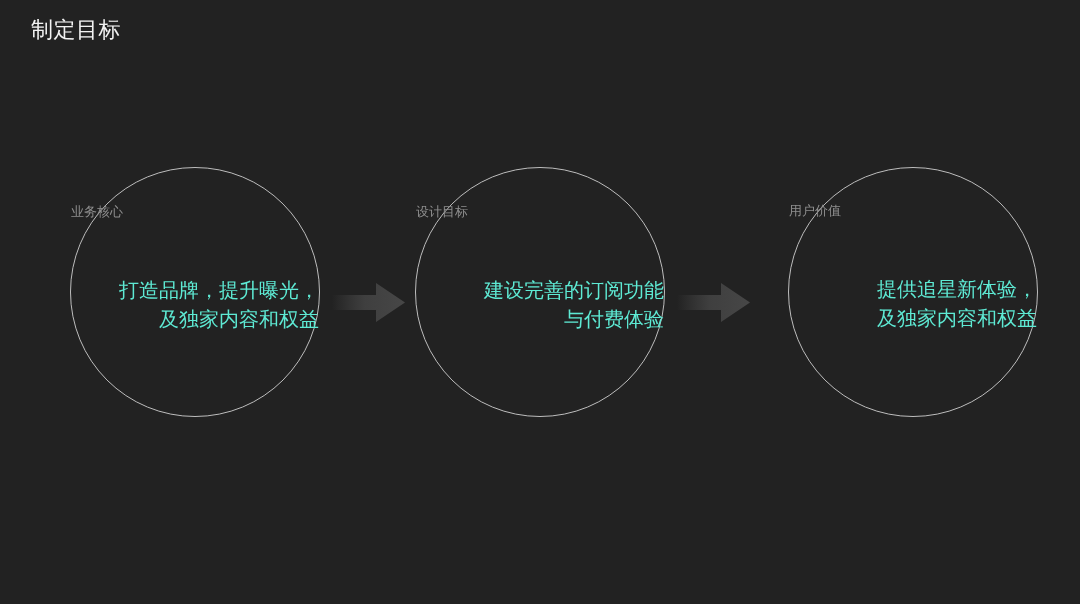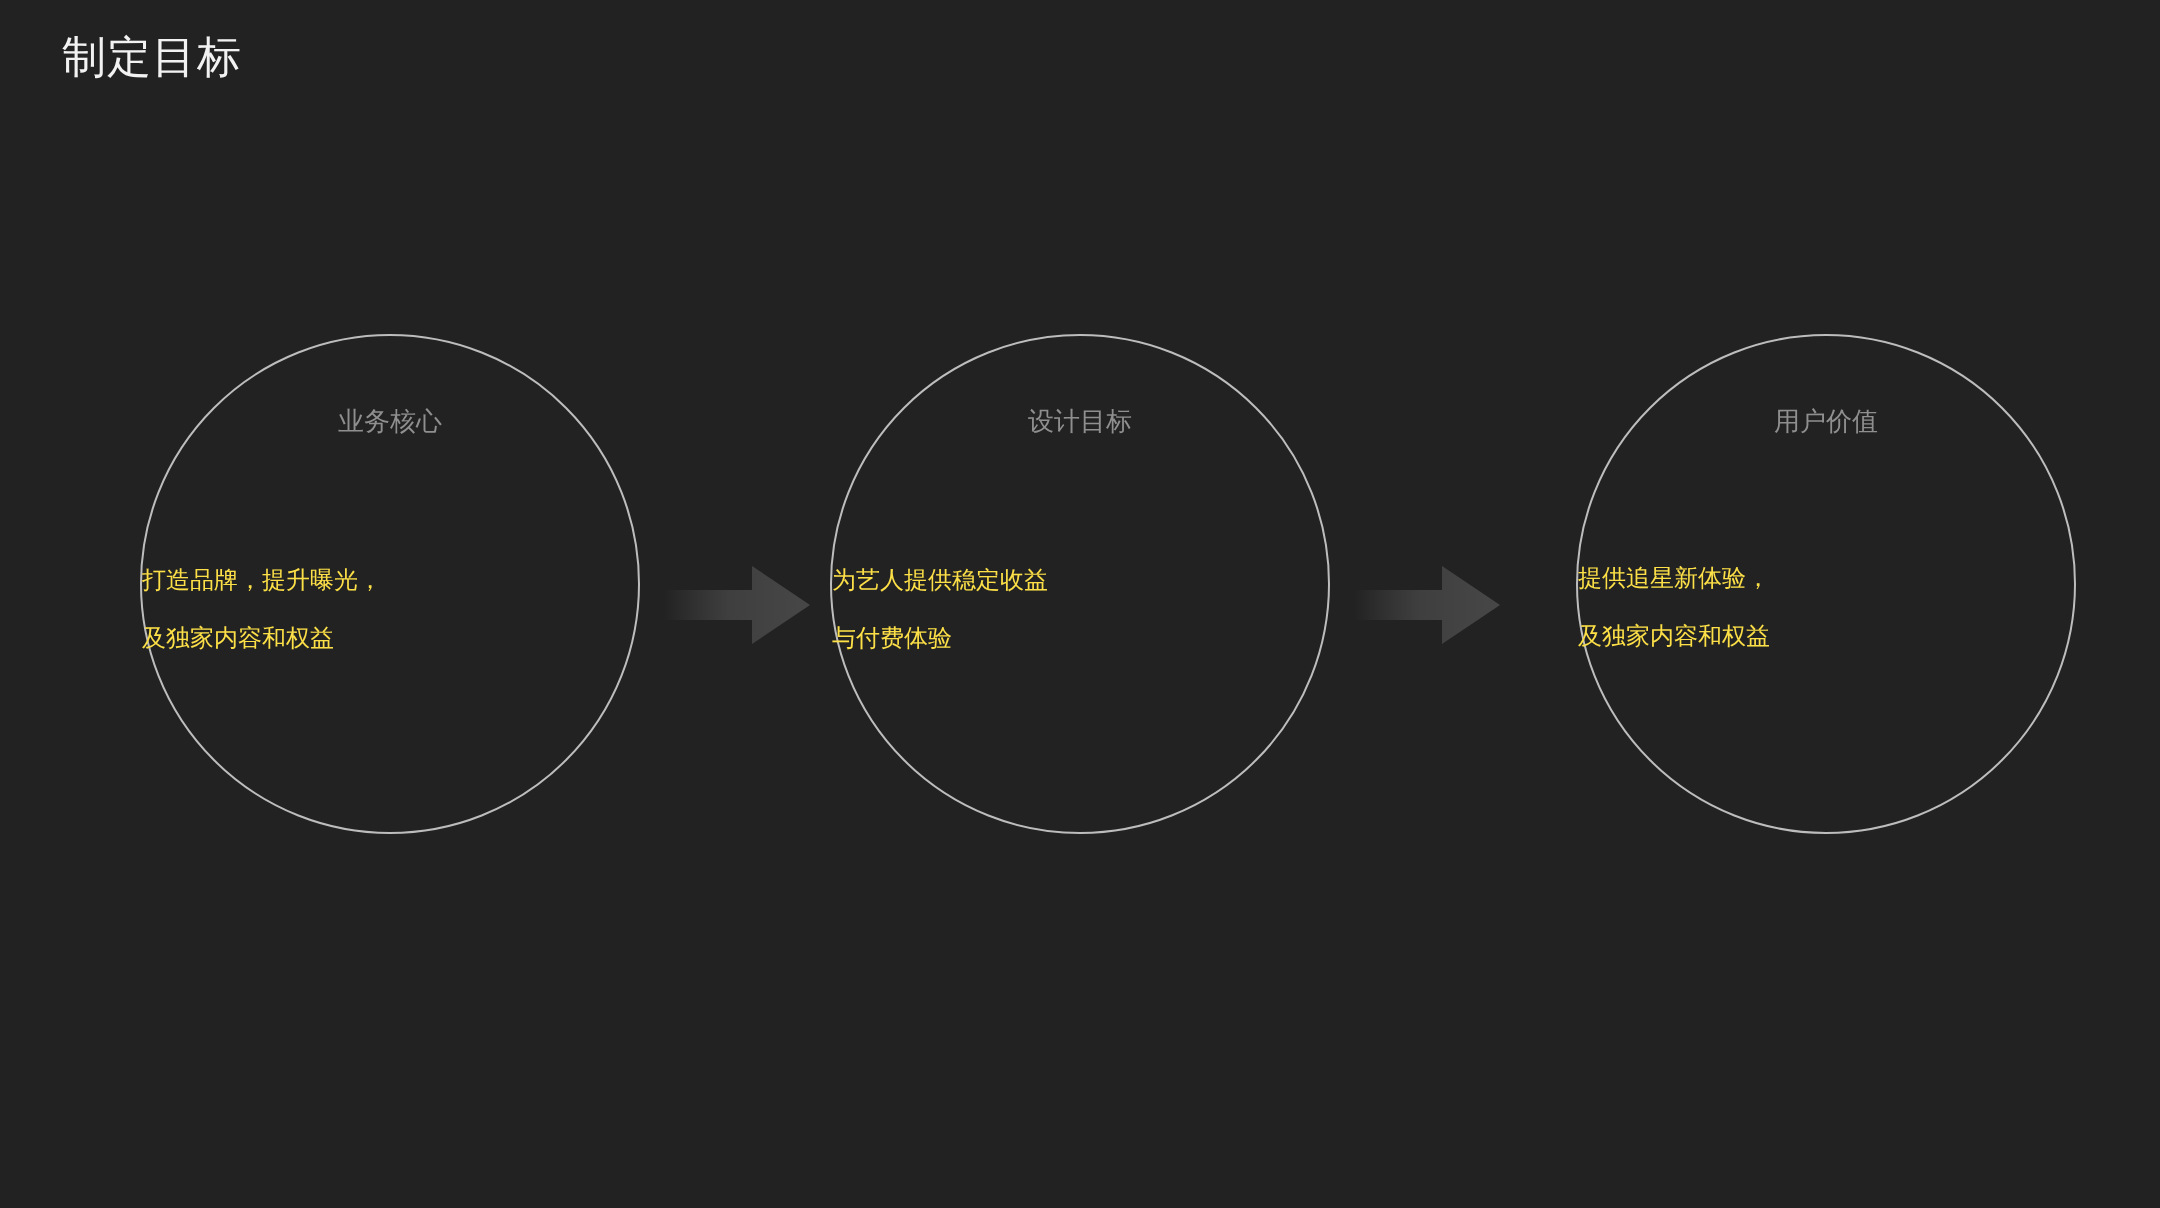--- a/index.html
+++ b/index.html
@@ -24,32 +24,31 @@
       position: absolute;
       top: 167px;
       width: 248px; height: 248px;
       border: 1.5px solid #bdbdbd;
       border-radius: 50%;
       box-sizing: content-box;
     }
     .circle .label {
       position: absolute;
       top: 35px; left: 0; right: 0;
-      text-align: center;
       font-size: 13px;
       color: #8f8f8f;
       line-height: 18px;
     }
     .circle .body {
       position: absolute;
       top: 108px; left: 0; right: 0;
-      text-align: left;
-      font-size: 12px;
+      text-align: right;
+      font-size: 20px;
       line-height: 29px;
-      color: #fde047;
+      color: #5eead4;
     }
     .arrow {
       position: absolute;
       top: 282px;
       width: 74px; height: 42px;
     }
   </style>
 </head>
 <body>
 
@@ -70,21 +69,21 @@
       <stop offset="0.45" stop-color="#3f3f3f" stop-opacity="1"></stop>
       <stop offset="1" stop-color="#474747" stop-opacity="1"></stop>
     </linearGradient>
   </defs>
   <path d="M0 13 L44 13 L44 1 L73 20.5 L44 40 L44 28 L0 28 Z" fill="url(#ag1)"></path>
 </svg>
 
 <div class="circle" style="left:415px;">
   <div class="label">设计目标</div>
   <div class="body">
-    <div>为艺人提供稳定收益</div>
+    <div>建设完善的订阅功能</div>
     <div>与付费体验</div>
   </div>
 </div>
 
 <svg class="arrow" style="left:677px;" viewBox="0 0 74 42">
   <defs>
     <linearGradient id="ag2" x1="0" y1="0" x2="1" y2="0">
       <stop offset="0" stop-color="#444444" stop-opacity="0"></stop>
       <stop offset="0.45" stop-color="#3f3f3f" stop-opacity="1"></stop>
       <stop offset="1" stop-color="#474747" stop-opacity="1"></stop>

